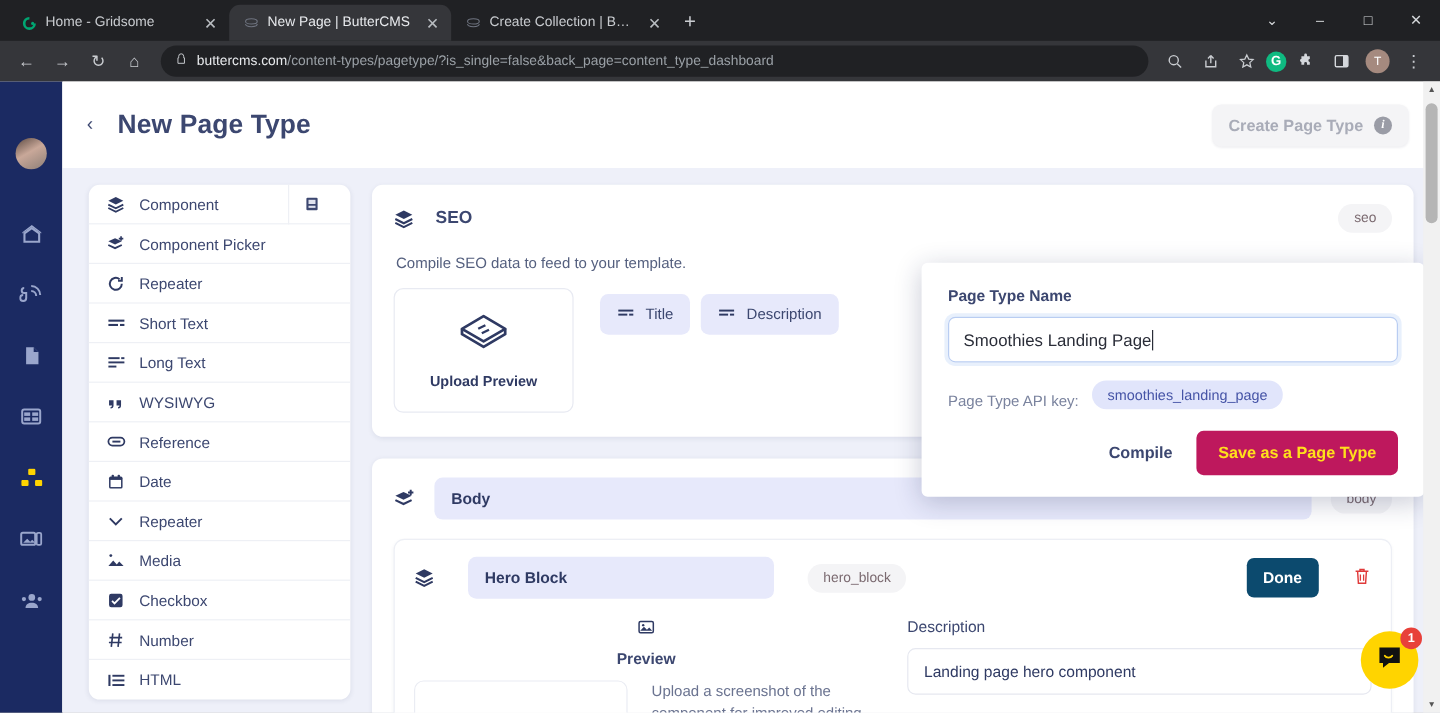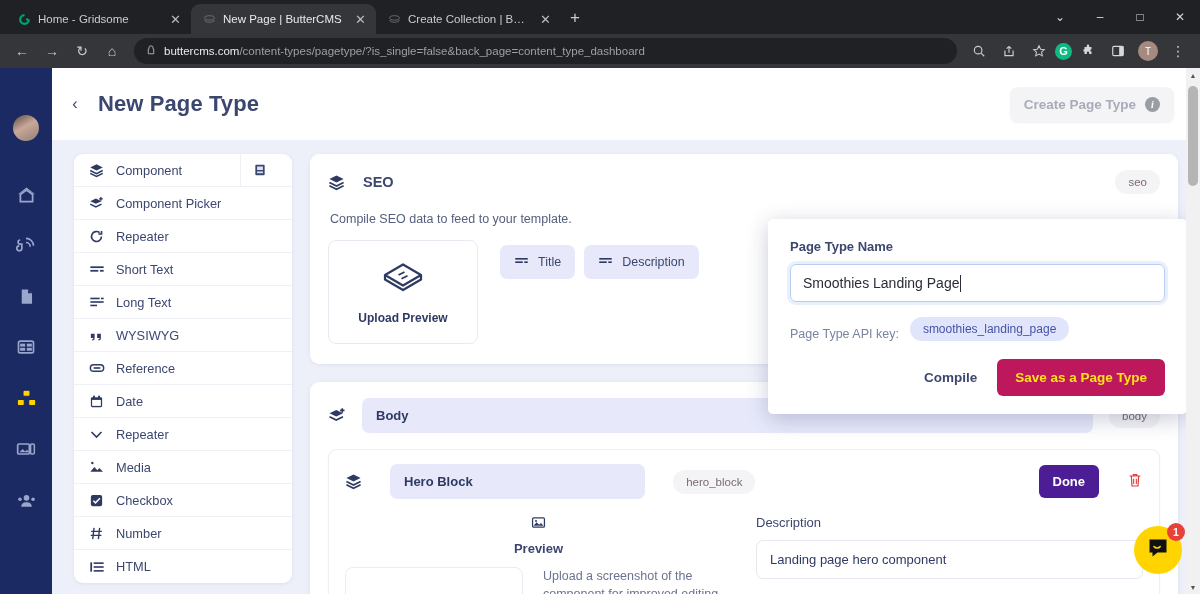--- a/index.html
+++ b/index.html
@@ -88,21 +88,21 @@
   }
   .upload-box .lbl { font-size:12px; font-weight:bold; color:#2f3a63; }
   .field-chips { display:flex; gap:9px; align-items:flex-start; padding-top:5px; }
   .fchip { background:#e7e9fb; border-radius:7px; padding:8px 14px; display:flex; align-items:center; gap:9px; font-size:12.5px; color:#3c4770; }
 
   .sec-row { display:flex; align-items:center; gap:16px; }
   .name-bar { flex:1; background:#e7e9fb; border-radius:7px; padding:10px 14px; font-size:13px; font-weight:bold; color:#2f3a63; }
 
   .inner-card { background:#fff; border:1px solid #edeff5; border-radius:9px; margin-top:16px; padding:14px 16px 16px 16px; box-shadow:0 1px 3px rgba(40,50,90,.05); }
   .inner-head { display:flex; align-items:center; gap:28px; }
-  .done-btn { background:#4c1d95; color:#fff; font-size:13px; font-weight:bold; border-radius:6px; padding:9px 14px; }
+  .done-btn { background:#0c4a6e; color:#fff; font-size:13px; font-weight:bold; border-radius:6px; padding:9px 14px; }
   .trash { color:#e03a3a; font-size:15px; }
 
   .inner-body { display:flex; gap:24px; margin-top:16px; }
   .prev-col { width:calc(50% - 12px); }
   .desc-col { flex:1; }
   .mini-label { display:flex; align-items:center; gap:8px; font-size:13px; color:#3c4770; font-weight:bold;flex-direction:column; }
   .prev-row { display:flex; gap:20px; margin-top:11px; }
   .prev-box { width:178px; height:90px; border:1px solid #eaecf3; border-radius:8px; display:flex; align-items:center; justify-content:center; background:#fff; flex:none; }
   .prev-help { font-size:12.5px; color:#6a7390; line-height:1.45; }
   .desc-label { font-size:13px; color:#3c4770; }

